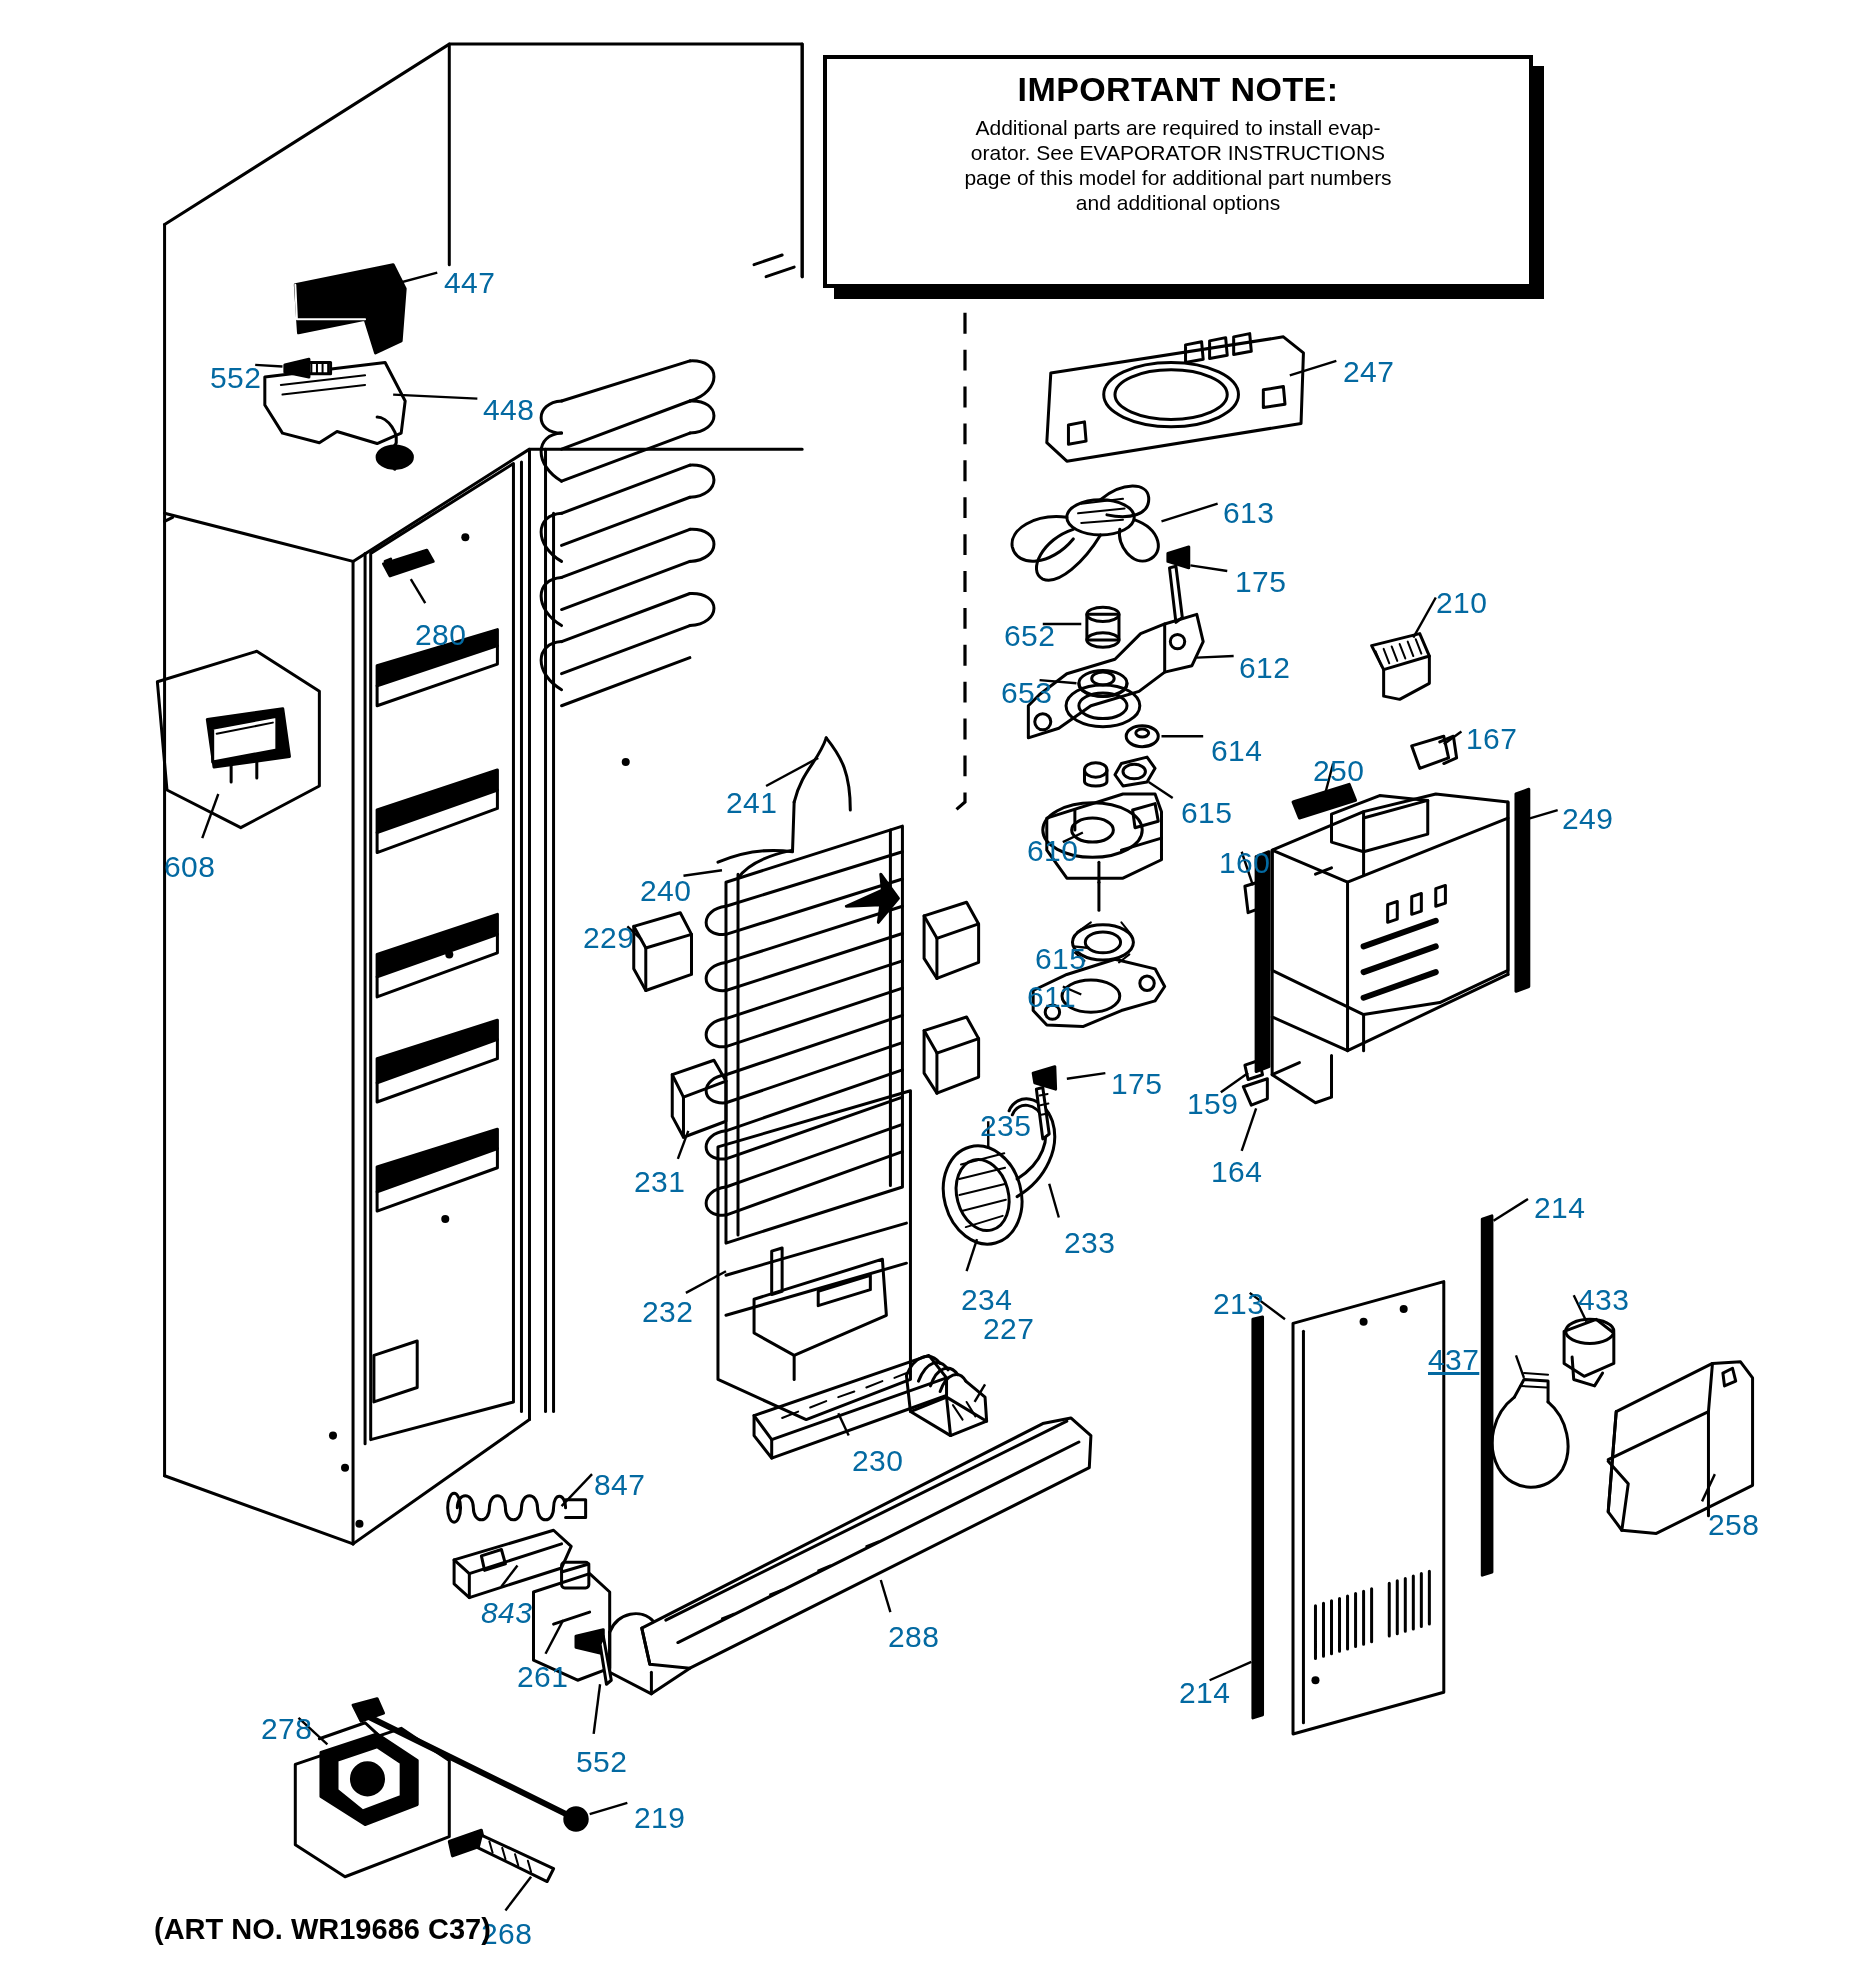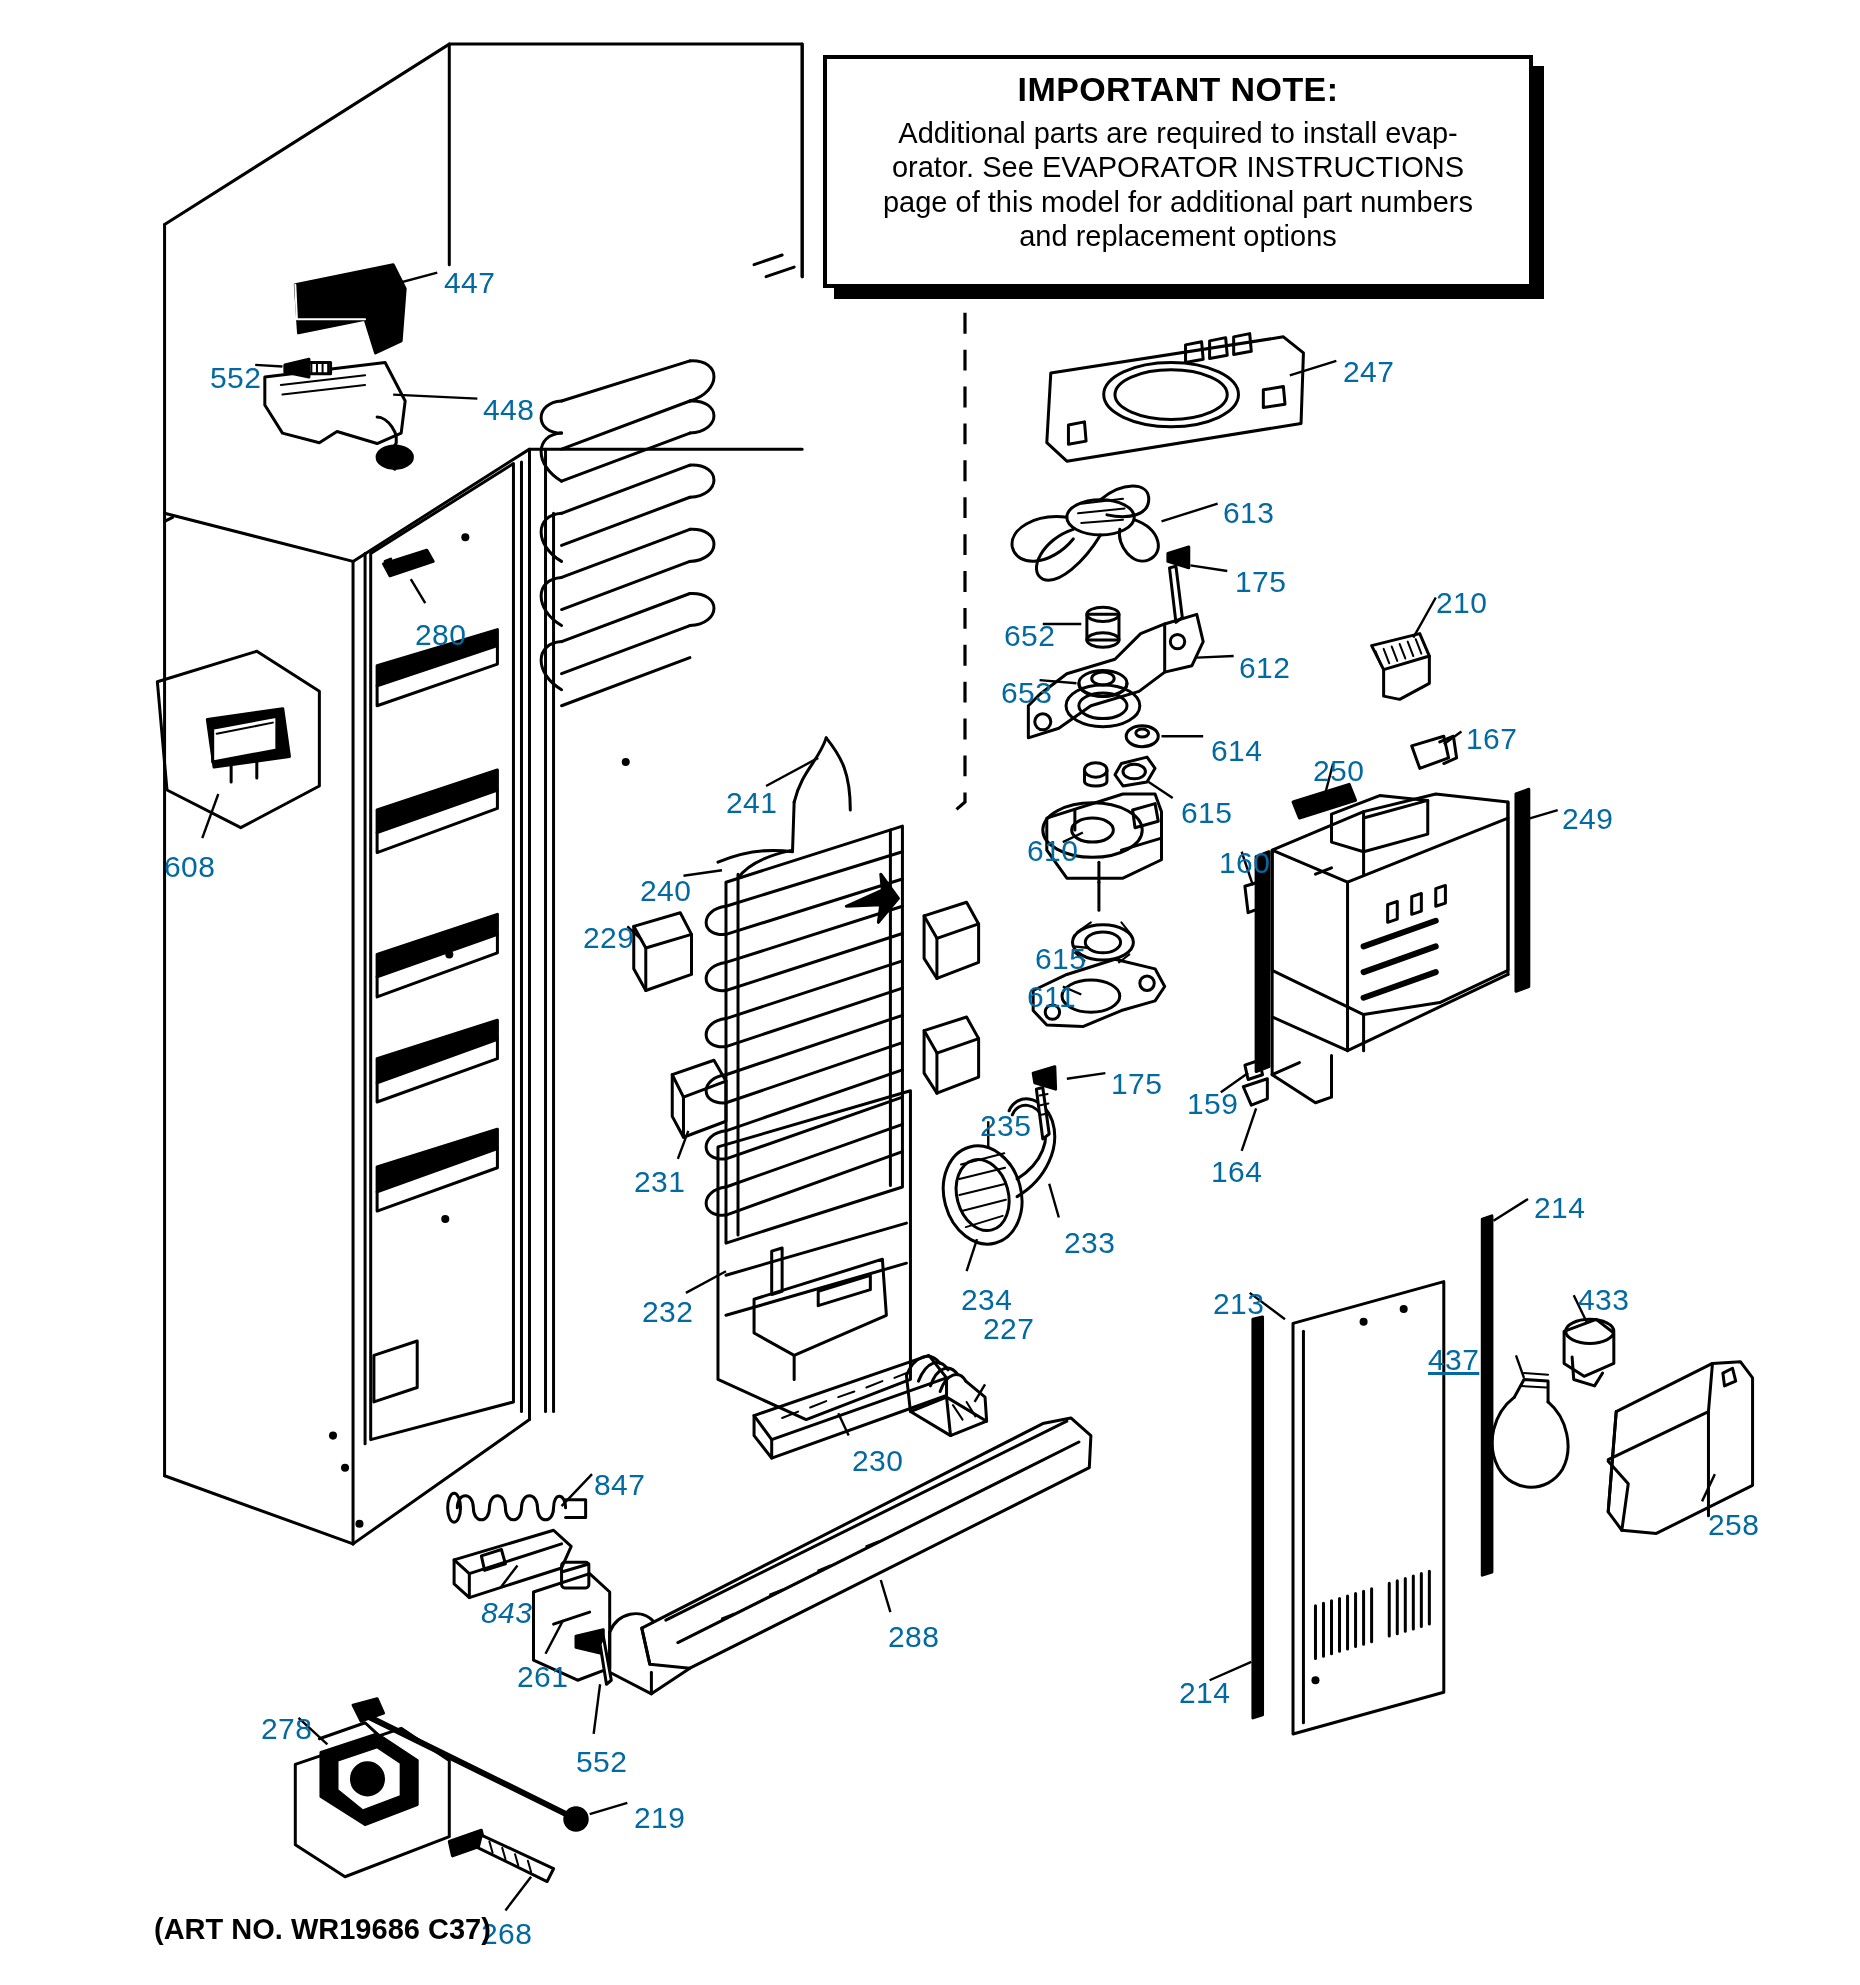--- a/index.html
+++ b/index.html
@@ -48,21 +48,21 @@
     text-align: center;
     padding: 11.2px 14.4px 0 14.4px;
   }
   #note-title {
     font-size: 34px;
     font-weight: bold;
     letter-spacing: 0.4px;
     margin-bottom: 6.4px;
   }
   .note-line {
-    font-size: 29px;
+    font-size: 21px;
     line-height: 1.19;
     white-space: nowrap;
   }
   
   #art-no {
     position: absolute;
     left: 154px;
     top: 1913px;
     font-size: 29px;
     font-weight: bold;
@@ -569,21 +569,21 @@
       <path d="M2122 1872 L2138 1838"></path>
     </g>
   </svg>
 
   <div id="note-shadow"></div>
   <div id="note-box">
     <div id="note-title">IMPORTANT NOTE:</div>
     <div class="note-line">Additional parts are required to install evap-</div>
     <div class="note-line">orator.  See EVAPORATOR INSTRUCTIONS</div>
     <div class="note-line">page of this model for additional part numbers</div>
-    <div class="note-line">and replacement options</div>
+    <div class="note-line">and additional options</div>
   </div>
 
   <svg style="position:absolute;left:0;top:0;width:1861px;height:1985px;" xmlns="http://www.w3.org/2000/svg" viewBox="0 0 2320 2475" width="1861" height="1985">
     <path d="M1203 390 L1203 1000 L1180 1020" stroke="#000" stroke-width="4" fill="none" stroke-dasharray="26 20"></path>
   </svg>
 
   <div id="callout-layer">
       <div class="callout" style="left: 444px; top: 266px;">447</div>
       <div class="callout" style="left: 210px; top: 361px;">552</div>
       <div class="callout" style="left: 483px; top: 393px;">448</div>

